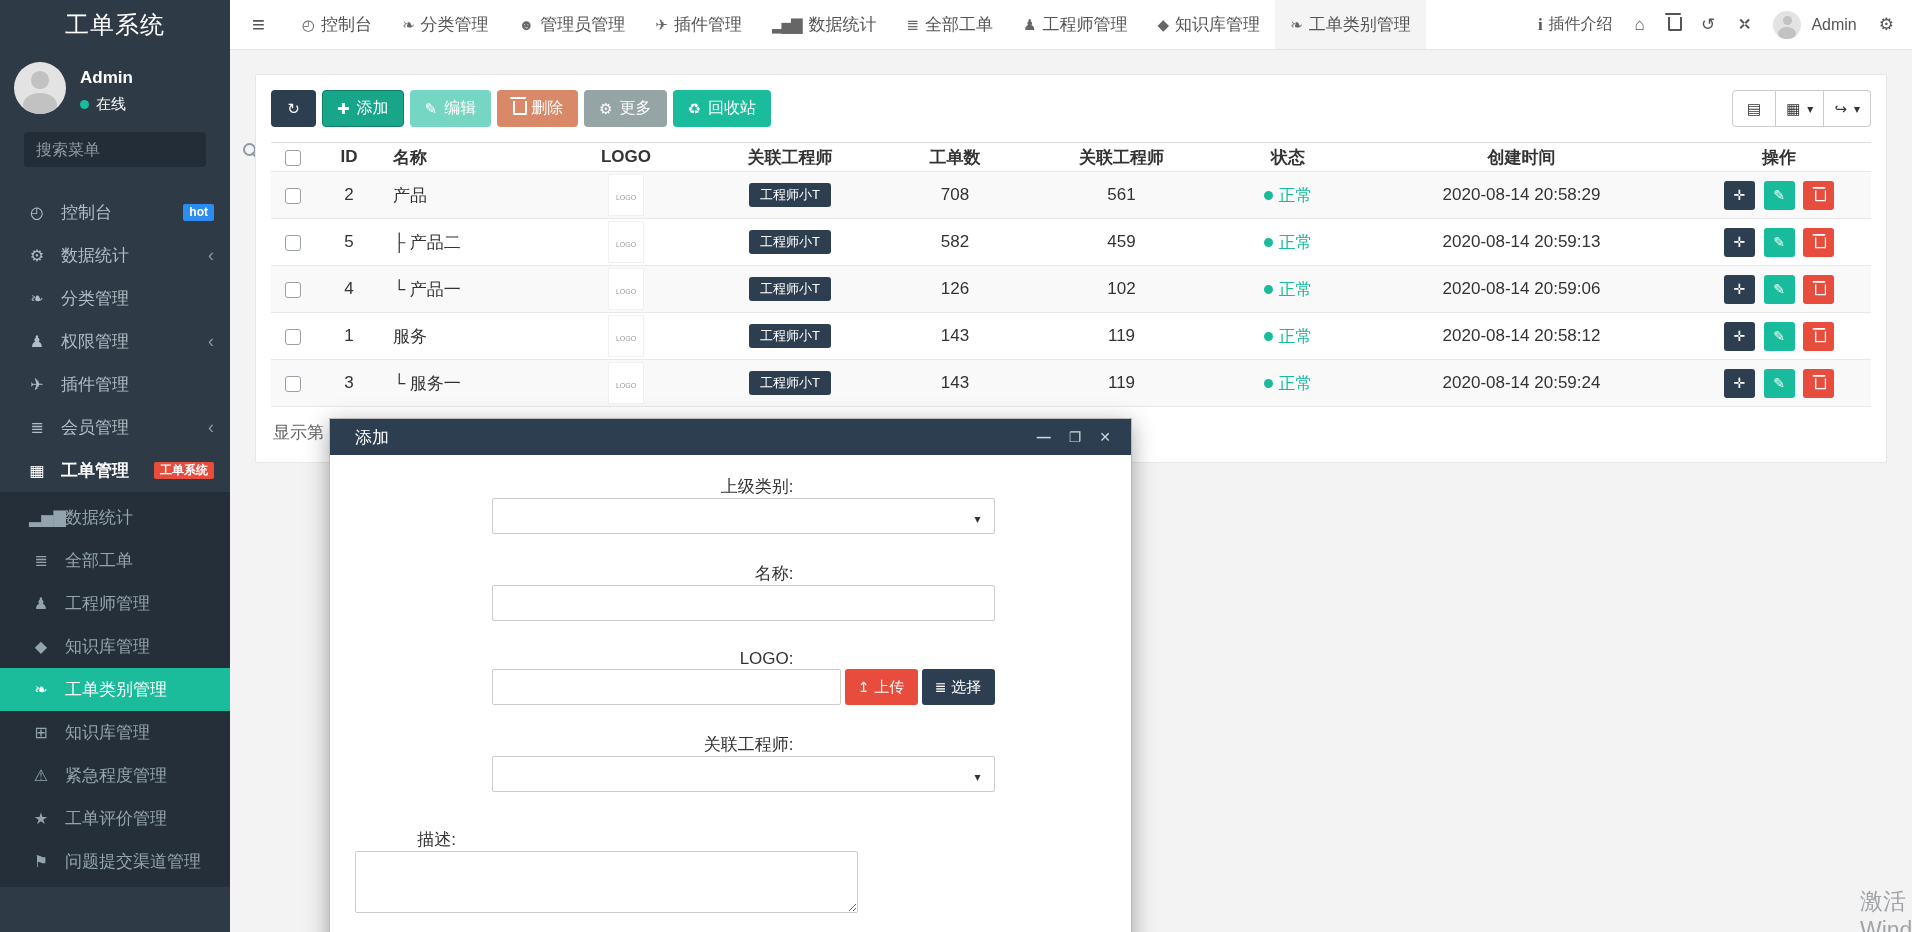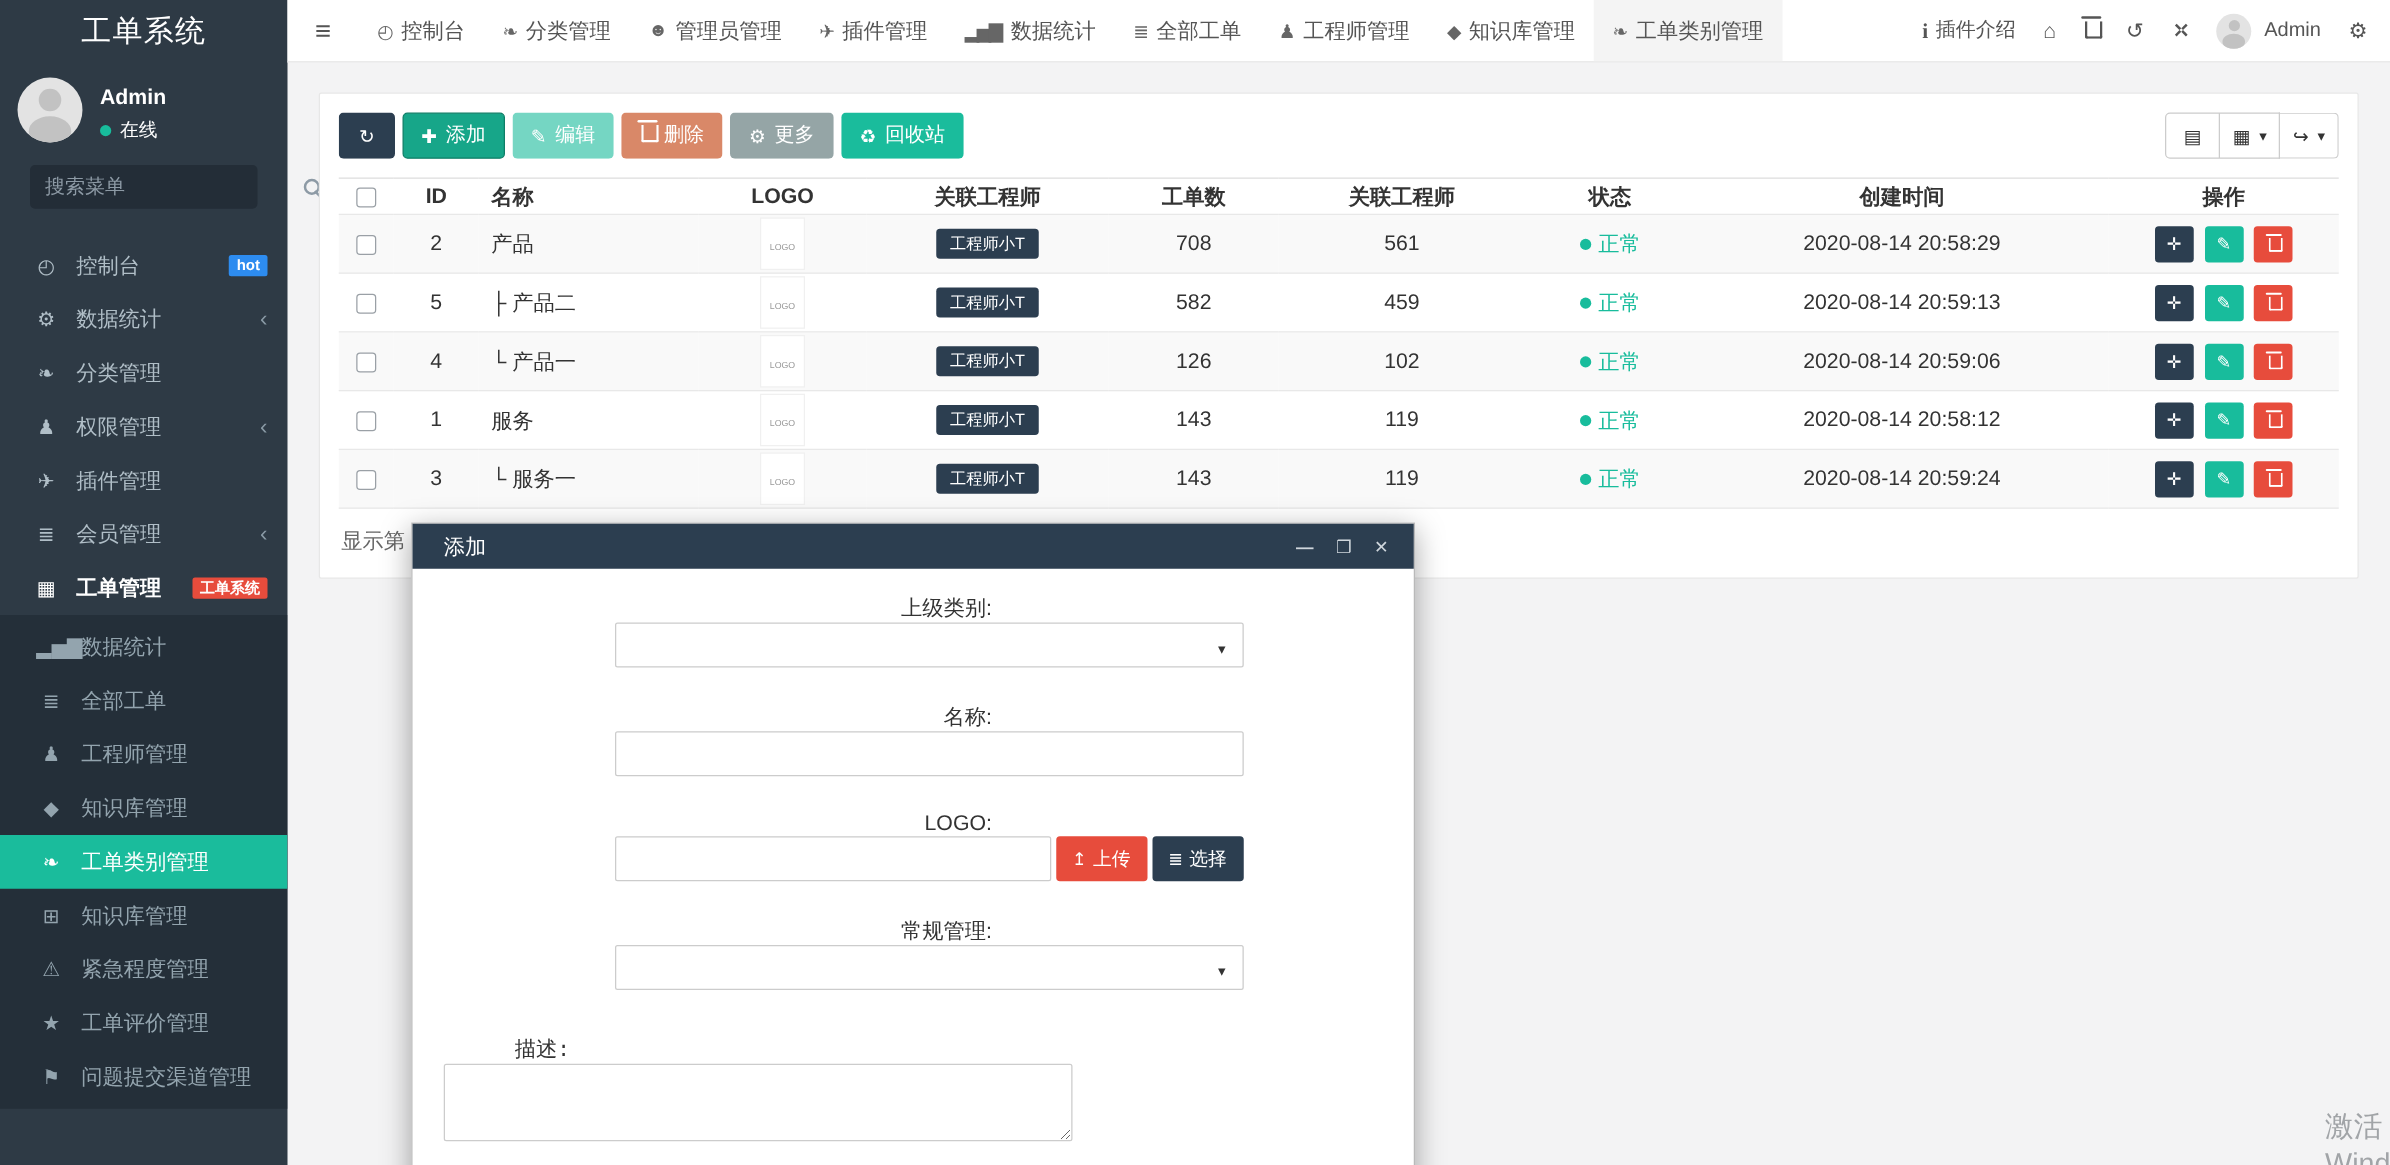--- a/index.html
+++ b/index.html
@@ -113,21 +113,21 @@
   .fctrl { margin-left:25px; width:503px; display:flex; align-items:center; position:relative; }
   .inp, .sel { width:503px; height:36px; border:1px solid #ccc; border-radius:2px; background:#fff; font-family:inherit; font-size:16px; padding:0 10px; outline:none; color:#333; }
   .sel-caret { position:absolute; right:14px; top:14px; font-size:12px; color:#333; pointer-events:none; }
   .fctrl .inp.logo { width:349px; }
   .mbtn { height:36px; border:none; border-radius:3px; color:#fff; font-size:15px; display:inline-flex; align-items:center; justify-content:center; padding:0 12px; margin-left:4px; cursor:pointer; white-space:nowrap; }
   .mbtn .bicon { margin-right:5px; font-size:14px; }
   .mbtn-upload { background:#e74c3c; width:73px; }
   .mbtn-choose { background:#2c3e50; width:73px; }
   .txtarea { width:503px; height:62px; border:1px solid #ccc; border-radius:2px; resize:both; font-family:inherit; font-size:16px; padding:6px 10px; outline:none; }
   .frow.f-desc { align-items:flex-start; }
-  .frow.f-desc .flabel { padding-top:8px;font-family:Liberation Mono, monospace; }
+  .frow.f-desc .flabel { padding-top:8px; }
   .frow.f-status { margin-top:16px; }
   .radio { display:inline-flex; align-items:center; margin-right:22px; cursor:pointer; font-size:20px; }
   .rdot { width:17px; height:17px; border:1px solid #8a8a8a; border-radius:50%; margin-right:8px; background:#fff; position:relative; display:inline-block; }
   .rdot.checked { border:2px solid #2180de; }
   .rdot.checked::after { content:""; position:absolute; left:3px; top:3px; width:7px; height:7px; border-radius:50%; background:#2180de; }
 
   
   .watermark { position:absolute; left:1630px; top:836px; color:rgba(110,115,120,.62); z-index:60; }
   .watermark .w1 { font-size:23px; }
 </style>
@@ -569,21 +569,21 @@
             <span class="bicon">↥</span>
             <span>上传</span>
           </button>
         <button class="mbtn mbtn-choose">
             <span class="bicon">≣</span>
             <span>选择</span>
           </button>
       </div>
     </div>
     <div class="frow">
-      <div class="flabel">常规管理:</div>
+      <div class="flabel">关联工程师:</div>
       <div class="fctrl">
         <span class="sel"></span>
         <span class="sel-caret">▾</span>
       </div>
     </div>
     <div class="frow f-desc">
       <div class="flabel">描述:</div>
       <div class="fctrl">
           <textarea class="txtarea" style=""></textarea>
         </div>

